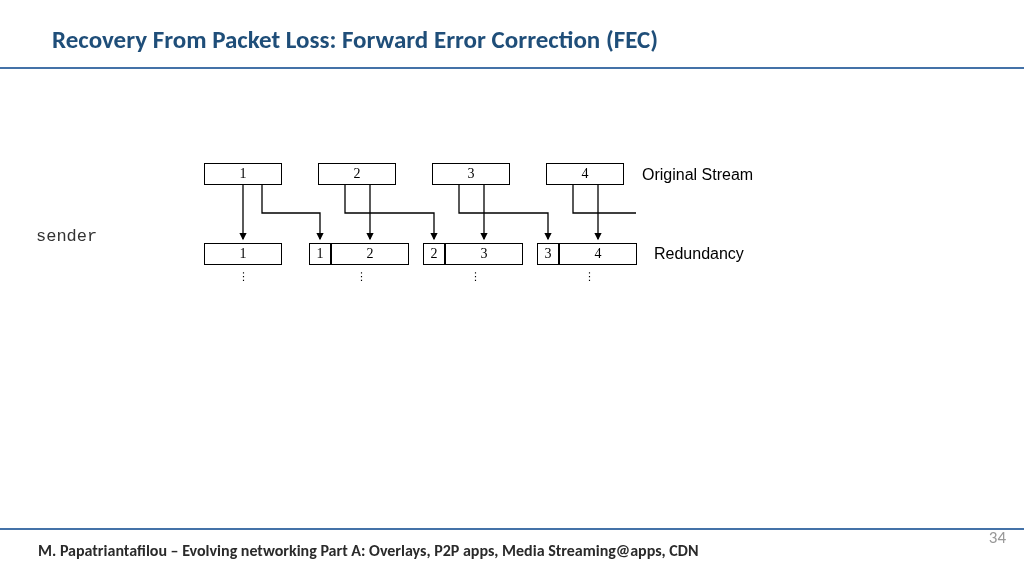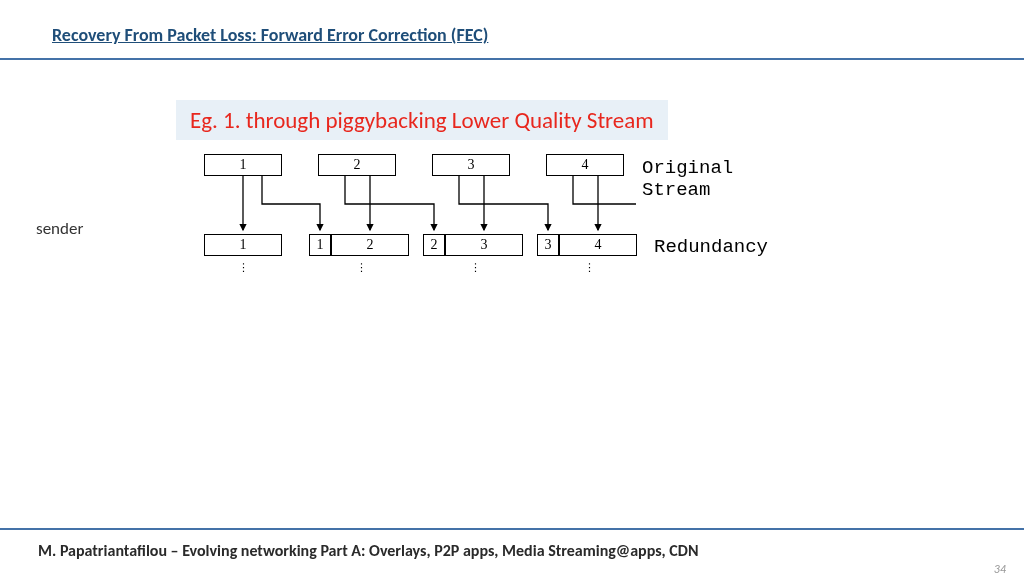--- a/index.html
+++ b/index.html
@@ -8,24 +8,23 @@
       height: 576px;
       font-family: Calibri, Arial, sans-serif;
       background: #fff;
       position: relative;
     }
     .title-bar {
       padding: 24px 0 12px 52px;
       border-bottom: 2px solid #4472a8;
     }
     .title {
-      font-size: 18px;
+      font-size: 25px;
       font-weight: bold;
       color: #1f4e79;
-      text-decoration: underline;
     }
     .content {
       position: relative;
       height: 440px;
     }
     .subtitle-box {
       position: absolute;
       left: 176px;
       top: 40px;
       background: #e8f0f7;
@@ -34,20 +33,21 @@
     .subtitle {
       font-size: 23px;
       color: #e8271e;
     }
     .sender-label {
       position: absolute;
       left: 36px;
       top: 158px;
       font-size: 17px;
       color: #333;
+      font-family: Liberation Mono, monospace;
     }
     .diagram {
       position: absolute;
       left: 190px;
       top: 94px;
       width: 590px;
       height: 160px;
     }
     .box {
       position: absolute;
@@ -57,22 +57,22 @@
       font-family: 'Times New Roman', serif;
       font-size: 14px;
       line-height: 20px;
       height: 22px;
     }
     .top-box { width: 78px; top: 0; }
     .bot-main { width: 78px; top: 80px; }
     .bot-small { width: 22px; top: 80px; }
     .label {
       position: absolute;
-      font-family: Liberation Mono, monospace;
-      font-size: 19px;
+      font-family: Liberation Sans, sans-serif;
+      font-size: 16px;
       color: #000;
     }
     .dots {
       position: absolute;
       font-family: 'Times New Roman', serif;
       font-size: 11px;
       top: 107px;
       letter-spacing: 2px;
     }
     .footer-line {
@@ -85,38 +85,34 @@
     .footer {
       position: absolute;
       bottom: 16px;
       left: 38px;
       font-size: 16px;
       font-weight: bold;
       color: #2a2a2a;
     }
     .page-num {
       position: absolute;
-      bottom: 0;
+      bottom: 28px;
       right: 18px;
-      font-size: 12px;
+      font-size: 17px;
       color: #999;
-      font-style: italic;
     }
   </style>
 </head>
 <body>
 
 <div class="title-bar">
   <div class="title">Recovery From Packet Loss: Forward Error Correction (FEC)</div>
 </div>
 
 <div class="content">
-  <div class="subtitle-box">
-    <div class="subtitle">Eg. 1. through piggybacking Lower Quality Stream</div>
-  </div>
 
   <div class="sender-label">sender</div>
 
   <div class="diagram">
 
     <div class="box top-box" style="left:14px">1</div>
     <div class="box top-box" style="left:128px">2</div>
     <div class="box top-box" style="left:242px">3</div>
     <div class="box top-box" style="left:356px">4</div>
 

